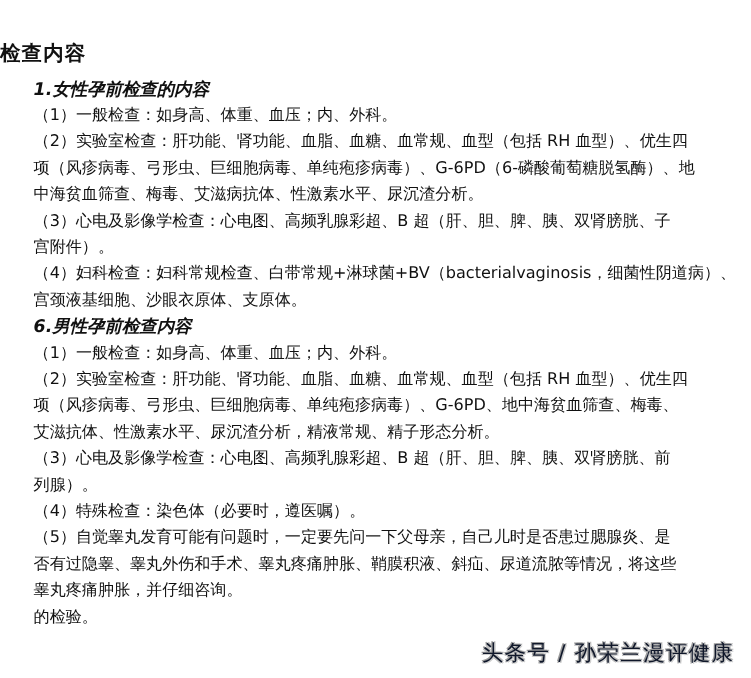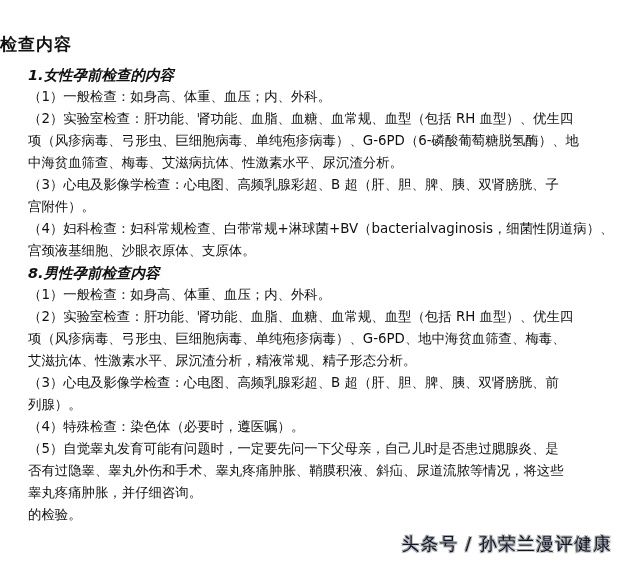--- a/index.html
+++ b/index.html
@@ -39,21 +39,21 @@
     <div class="line">（1）一般检查：如身高、体重、血压；内、外科。</div>
     <div class="line">（2）实验室检查：肝功能、肾功能、血脂、血糖、血常规、血型（包括 RH 血型）、优生四</div>
     <div class="line">项（风疹病毒、弓形虫、巨细胞病毒、单纯疱疹病毒）、G-6PD（6-磷酸葡萄糖脱氢酶）、地</div>
     <div class="line">中海贫血筛查、梅毒、艾滋病抗体、性激素水平、尿沉渣分析。</div>
     <div class="line">（3）心电及影像学检查：心电图、高频乳腺彩超、B 超（肝、胆、脾、胰、双肾膀胱、子</div>
     <div class="line">宫附件）。</div>
     <div class="line">（4）妇科检查：妇科常规检查、白带常规+淋球菌+BV（bacterialvaginosis，细菌性阴道病）、</div>
     <div class="line">宫颈液基细胞、沙眼衣原体、支原体。</div>
   </div>
   <div>
-    <div class="section-heading">8.男性孕前检查内容</div>
+    <div class="section-heading">6.男性孕前检查内容</div>
     <div class="line">（1）一般检查：如身高、体重、血压；内、外科。</div>
     <div class="line">（2）实验室检查：肝功能、肾功能、血脂、血糖、血常规、血型（包括 RH 血型）、优生四</div>
     <div class="line">项（风疹病毒、弓形虫、巨细胞病毒、单纯疱疹病毒）、G-6PD、地中海贫血筛查、梅毒、</div>
     <div class="line">艾滋抗体、性激素水平、尿沉渣分析，精液常规、精子形态分析。</div>
     <div class="line">（3）心电及影像学检查：心电图、高频乳腺彩超、B 超（肝、胆、脾、胰、双肾膀胱、前</div>
     <div class="line">列腺）。</div>
     <div class="line">（4）特殊检查：染色体（必要时，遵医嘱）。</div>
     <div class="line">（5）自觉睾丸发育可能有问题时，一定要先问一下父母亲，自己儿时是否患过腮腺炎、是</div>
     <div class="line">否有过隐睾、睾丸外伤和手术、睾丸疼痛肿胀、鞘膜积液、斜疝、尿道流脓等情况，将这些</div>
     <div class="line">睾丸疼痛肿胀，并仔细咨询。</div>

